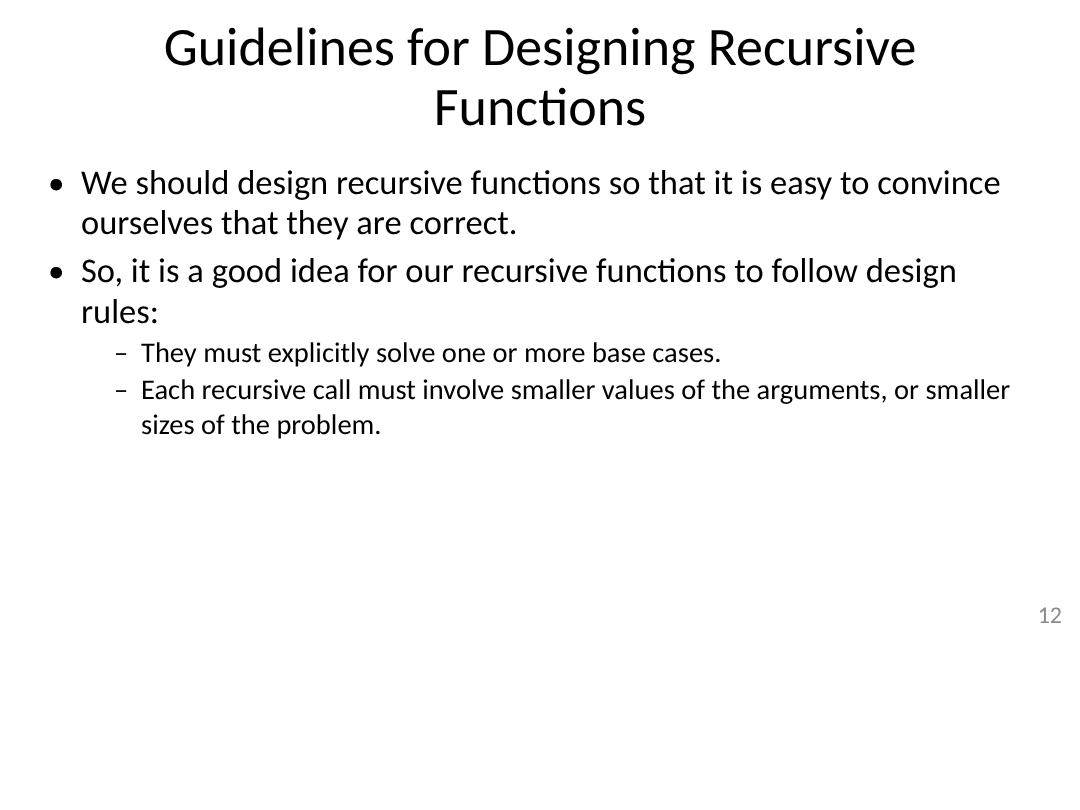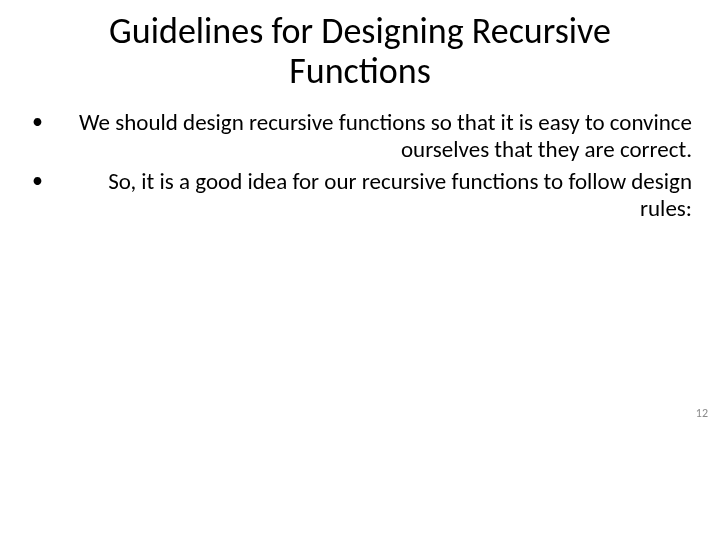--- a/index.html
+++ b/index.html
@@ -31,21 +31,20 @@
   }
   ul.lvl1 {
     list-style: none;
     margin: 0;
     padding: 0;
   }
   ul.lvl1 > li {
     position: relative;
     padding-left: 26px;
     margin: 0 0 6px 0;
-    text-align: right;
   }
   ul.lvl1 > li::before {
     content: "•";
     position: absolute;
     left: 4px;
     top: 0;
     font-size: 22px;
     line-height: 1.15;
   }
   ul.lvl2 {
@@ -63,36 +62,40 @@
   ul.lvl2 > li::before {
     content: "–";
     position: absolute;
     left: 0;
     top: 0;
   }
   .pagenum {
     position: absolute;
     right: 12px;
     bottom: 8px;
-    font-size: 12px;
+    font-size: 16px;
     color: #8a8a8a;
   }
 </style>
 </head>
 <body>
 
 <div class="slide">
 
   <div class="title">Guidelines for Designing Recursive Functions</div>
 
   <div class="body">
     <ul class="lvl1">
       <li>
         <span>We should design recursive functions so that it is easy to convince ourselves that they are correct.</span>
       </li>
       <li>
         <span>So, it is a good idea for our recursive functions to follow design rules:</span>
+        <ul class="lvl2">
+          <li><span>They must explicitly solve one or more base cases.</span></li>
+          <li><span>Each recursive call must involve smaller values of the arguments, or smaller sizes of the problem.</span></li>
+        </ul>
       </li>
     </ul>
   </div>
 
   <div class="pagenum">12</div>
 </div>
 
 </body></html>

